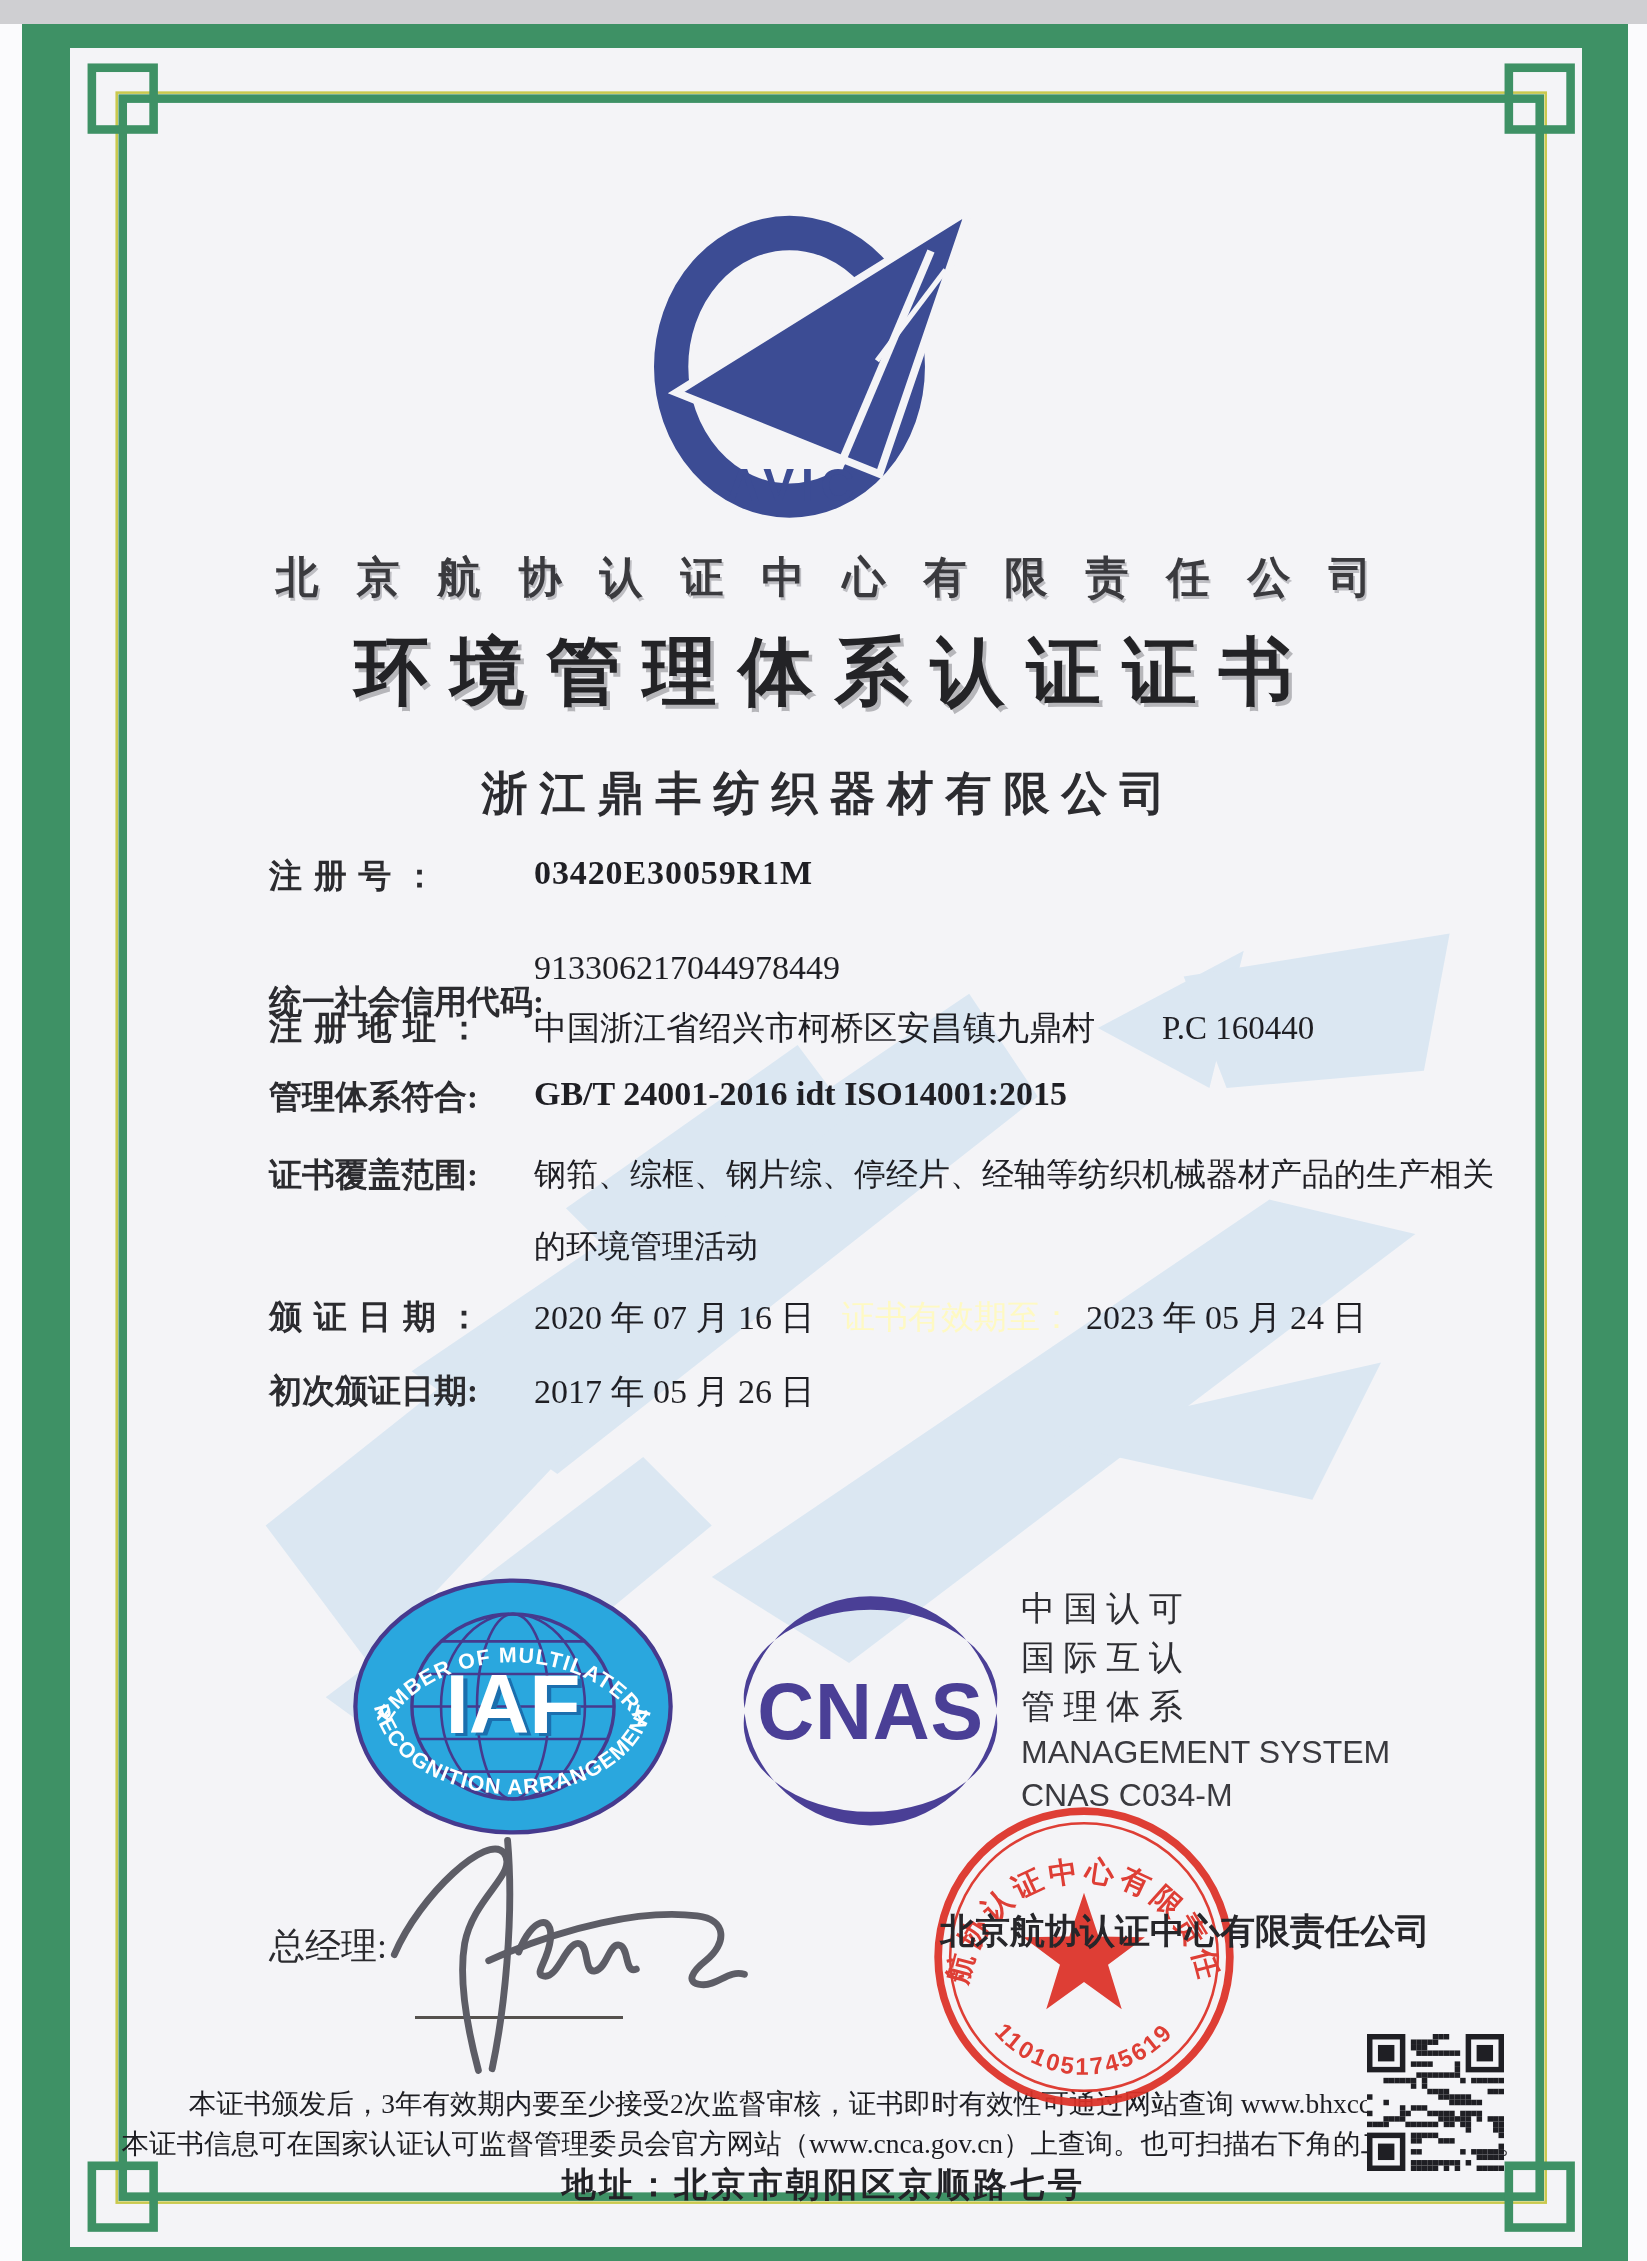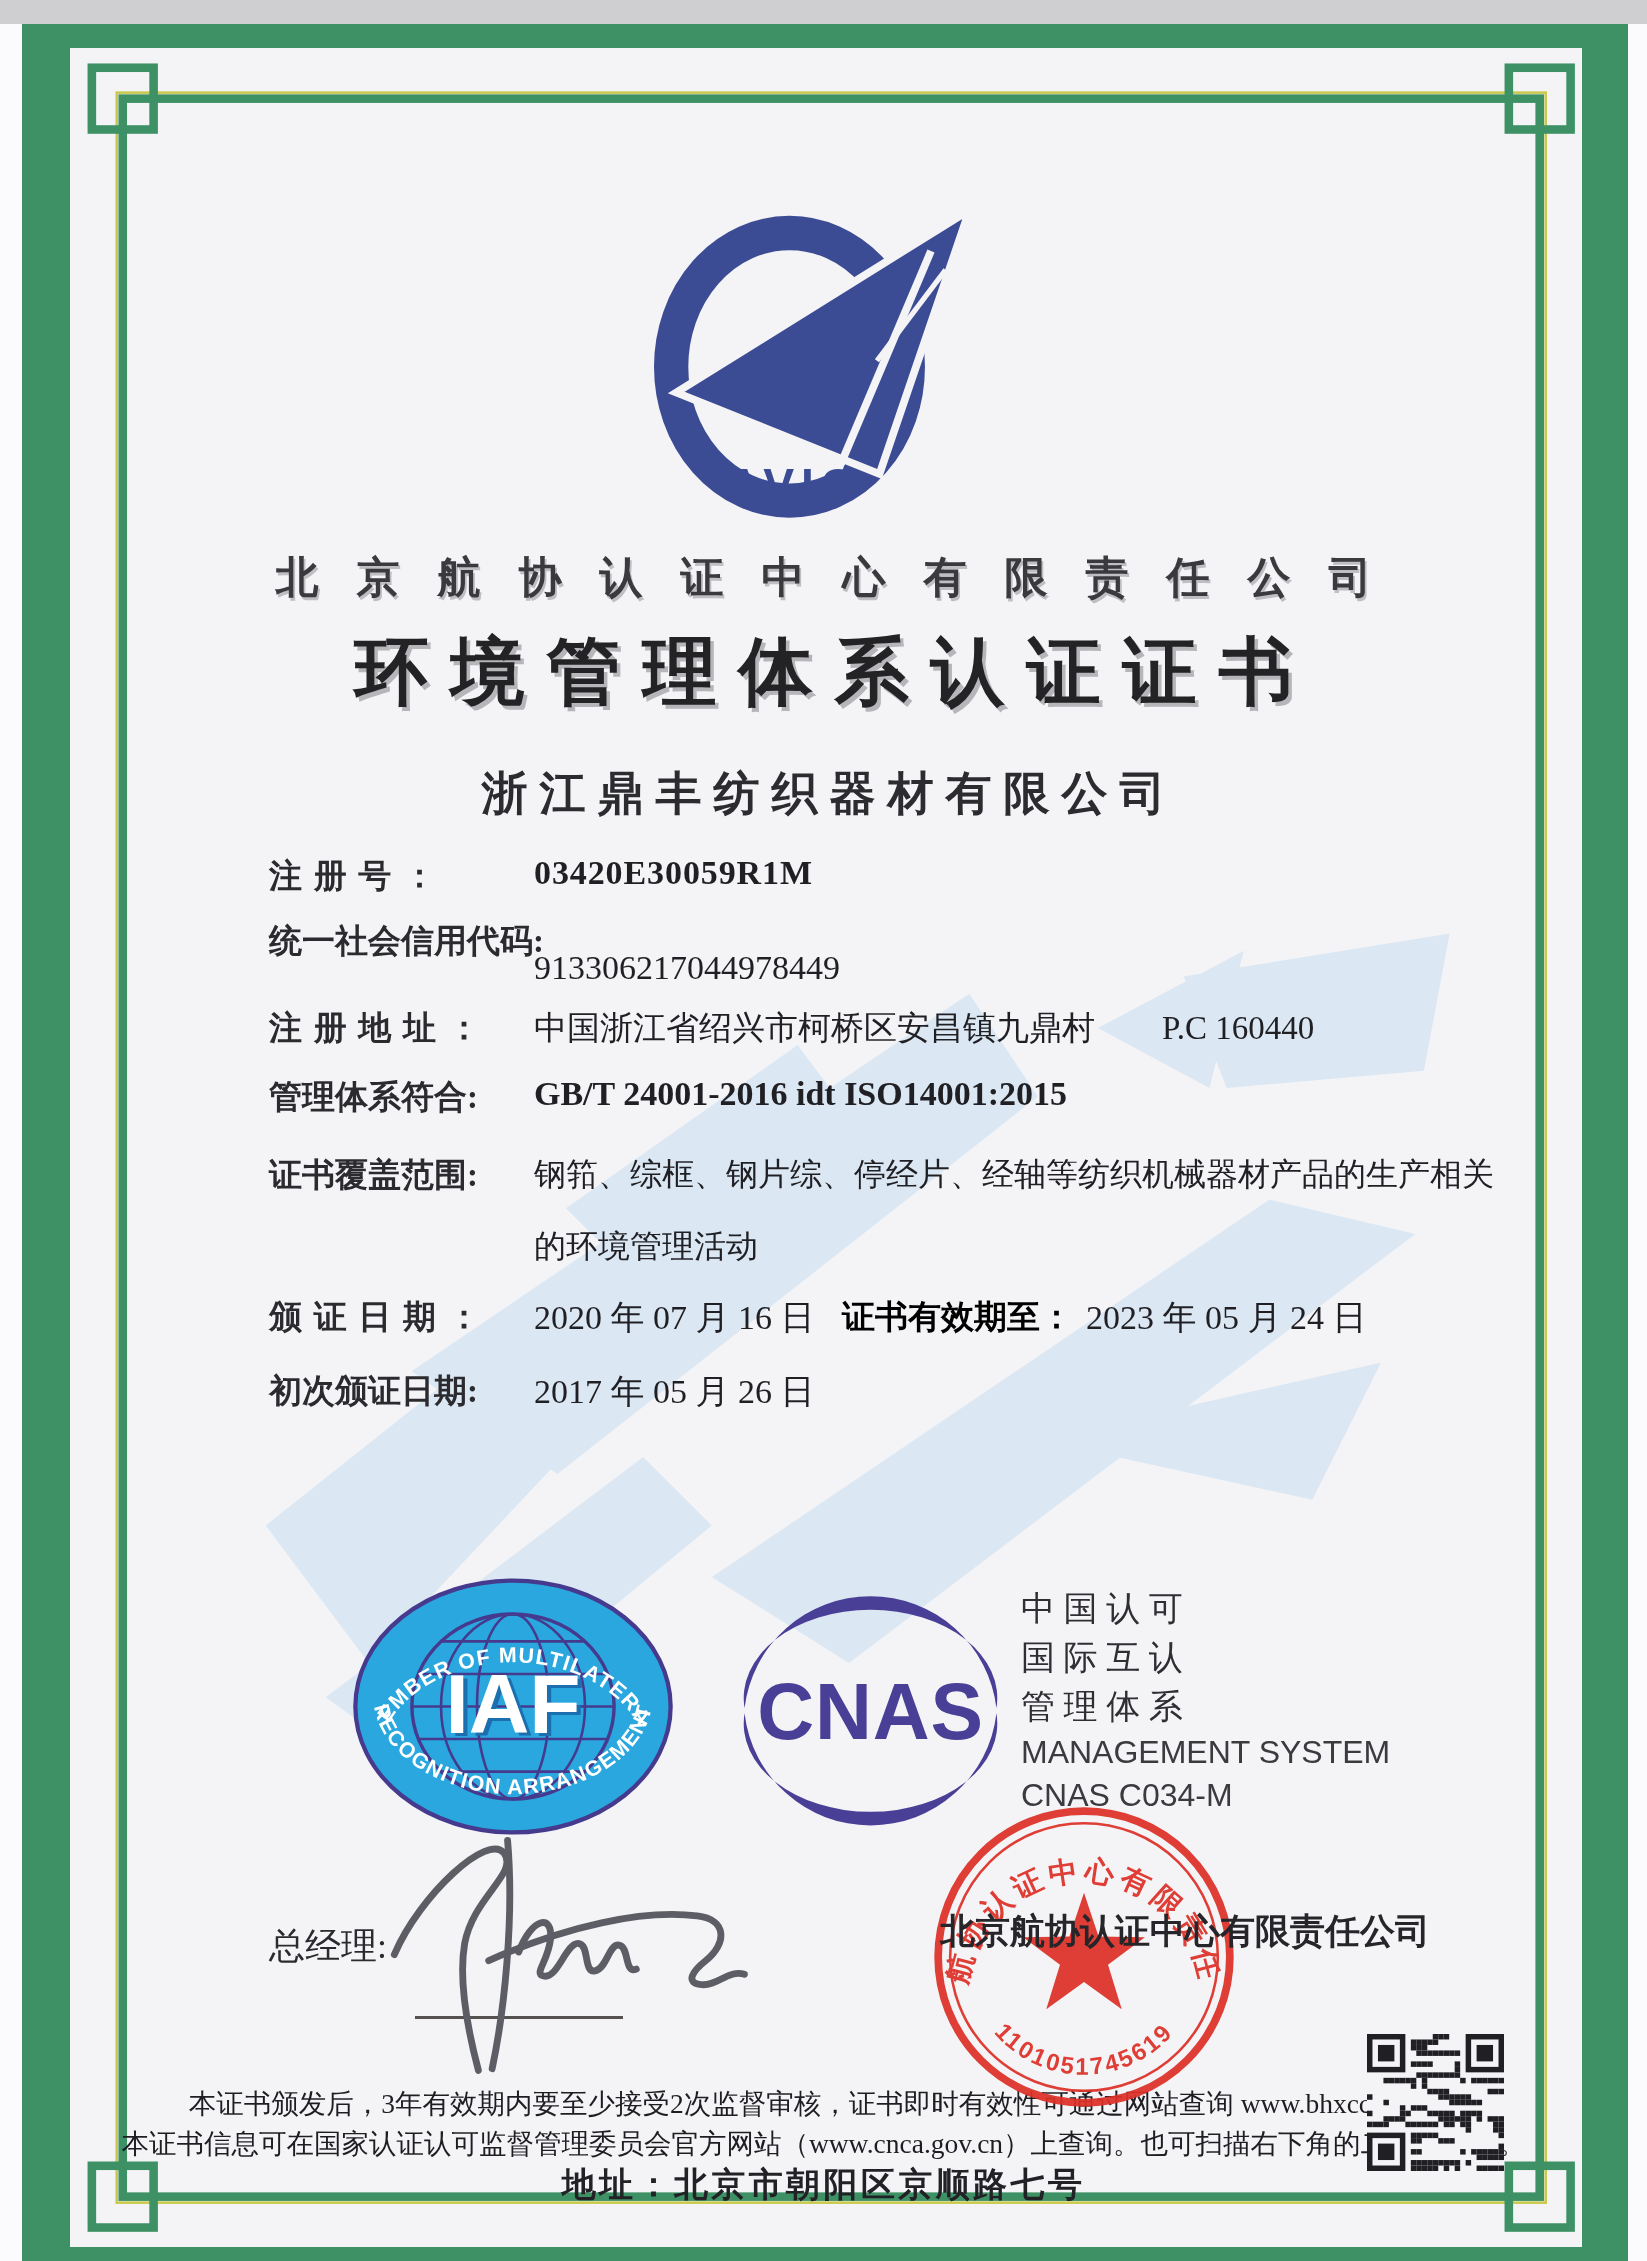--- a/index.html
+++ b/index.html
@@ -15,21 +15,21 @@
   .center{left:0;width:1647px;text-align:center;}
   .hdr1{top:525px;font-size:43px;font-weight:600;color:#3a3a3e;letter-spacing:38px;text-indent:38px;
         text-shadow:1.7px 2.6px 0 rgba(125,125,130,.45);}
   .title{top:599px;font-size:74px;font-weight:700;color:#232326;letter-spacing:22px;text-indent:22px;
          text-shadow:3.4px 4.3px 0 rgba(120,120,126,.5);}
   .company{top:739px;font-size:46px;font-weight:600;color:#2c2c30;letter-spacing:12px;text-indent:12px;}
   .flabel{position:absolute;left:269px;font-size:33px;font-weight:700;color:#2b2b2f;letter-spacing:1.7px;white-space:pre;}
   .fvalue{position:absolute;left:534px;font-size:34px;color:#1f1f24;white-space:pre;}
   .bold{font-weight:700;}
   .pc{margin-left:67px;}
-  .vlabel{position:absolute;left:842px;font-size:33px;font-weight:700;color:#000000;}
+  .vlabel{position:absolute;left:842px;font-size:33px;font-weight:400;color:#fef9c3;}
   .vvalue{position:absolute;left:1086px;font-size:34px;color:#1f1f24;}
   .acc-lines{position:absolute;left:1021px;top:1560px;color:#2e2e33;}
   .acc-lines .zh{font-size:34px;letter-spacing:8.6px;line-height:49px;}
   .acc-lines .en{font-family:"Liberation Sans","DejaVu Sans",sans-serif;font-size:32px;line-height:43px;color:#3a3a3f;}
   .sig-label{position:absolute;left:269px;top:1898px;font-size:36px;font-weight:400;color:#2b2b2f;}
   .sig-line{position:absolute;left:415px;top:1992px;width:208px;height:3.4px;background:#55514e;}
   .issuer-line{position:absolute;left:940px;top:1884px;font-size:35px;font-weight:700;color:#26262a;z-index:6;}
   .footer1{top:2062px;font-size:27.5px;color:#1d1d22;}
   .footer2{top:2102px;font-size:27.5px;color:#1d1d22;}
   .addr{top:2138px;font-size:34px;font-weight:700;color:#222226;letter-spacing:3.4px;}
@@ -79,21 +79,21 @@
 
   <div class="abs center hdr1">北京航协认证中心有限责任公司</div>
   <div class="abs center title">环境管理体系认证证书</div>
   <div class="abs center company">浙江鼎丰纺织器材有限公司</div>
 
   <div>
     <span class="flabel" style="top:830px;">注 册 号 ：</span>
     <span class="fvalue bold" style="top:830px;letter-spacing:0.9px;">03420E30059R1M</span>
   </div>
   <div>
-    <span class="flabel" style="top:895px;letter-spacing:0;">统一社会信用代码:</span>
+    <span class="flabel" style="top:956px;letter-spacing:0;">统一社会信用代码:</span>
     <span class="fvalue" style="top:925px;">913306217044978449</span>
   </div>
   <div>
     <span class="flabel" style="top:982px;">注 册 地 址 ：</span>
     <span class="fvalue" style="top:982px;font-size:33px;"><span>中国浙江省绍兴市柯桥区安昌镇九鼎村</span><span class="pc">P.C 160440</span></span>
   </div>
   <div>
     <span class="flabel" style="top:1051px;letter-spacing:0;">管理体系符合:</span>
     <span class="fvalue bold" style="top:1051px;">GB/T 24001-2016 idt ISO14001:2015</span>
   </div>

